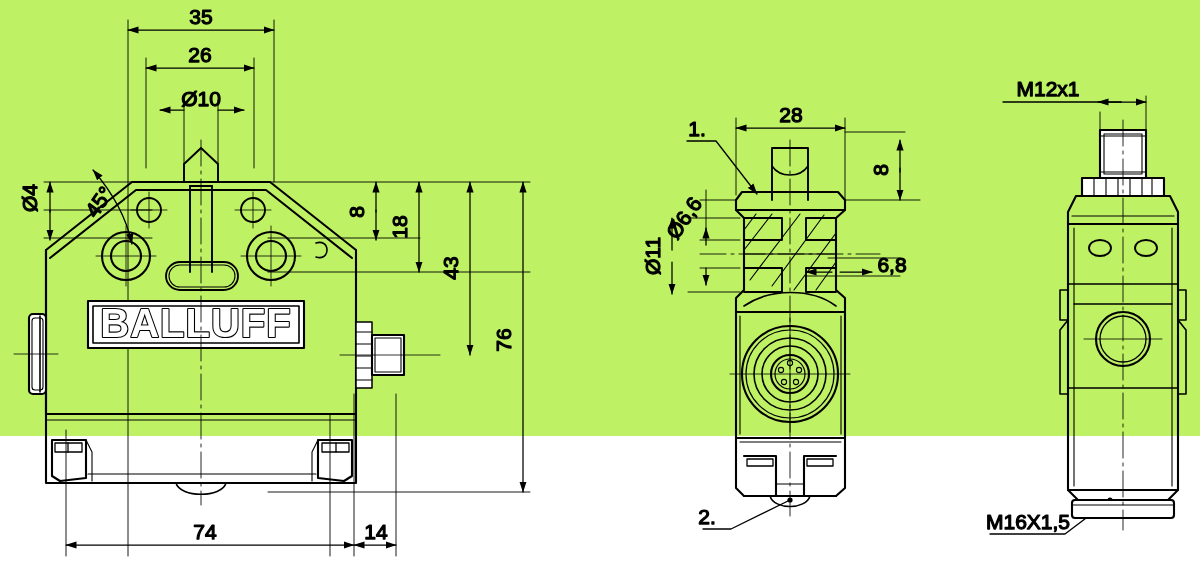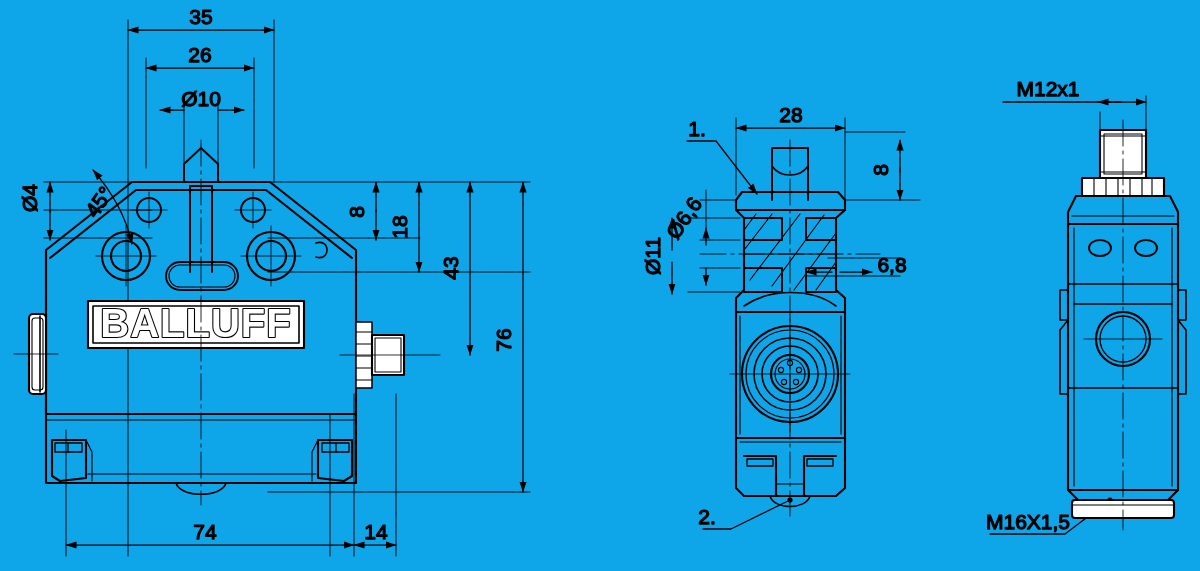--- a/index.html
+++ b/index.html
@@ -1,17 +1,17 @@
 <!DOCTYPE html>
 <html><head>
 <meta charset="utf-8">
 <style>
   html,body{margin:0;padding:0;background:#ffffff;}
   body{width:1200px;height:571px;overflow:hidden;font-family:"Liberation Sans",sans-serif;}
-  #stage{position:relative;width:1200px;height:571px;background:#0ea5e9;}
+  #stage{position:relative;width:1200px;height:436px;background:#bef264;}
   svg{display:block;}
   .dimtext{font-family:"Liberation Sans",sans-serif;font-size:21px;fill:#000;}
   .logotext{font-family:"Liberation Sans",sans-serif;font-weight:bold;font-size:40px;
             fill:#ffffff;stroke:#000;stroke-width:2.2;letter-spacing:1px;paint-order:stroke fill;}
 </style>
 </head>
 <body>
 
 <div id="stage">
 <svg width="1200" height="571" viewBox="0 0 1200 571" xmlns="http://www.w3.org/2000/svg">

